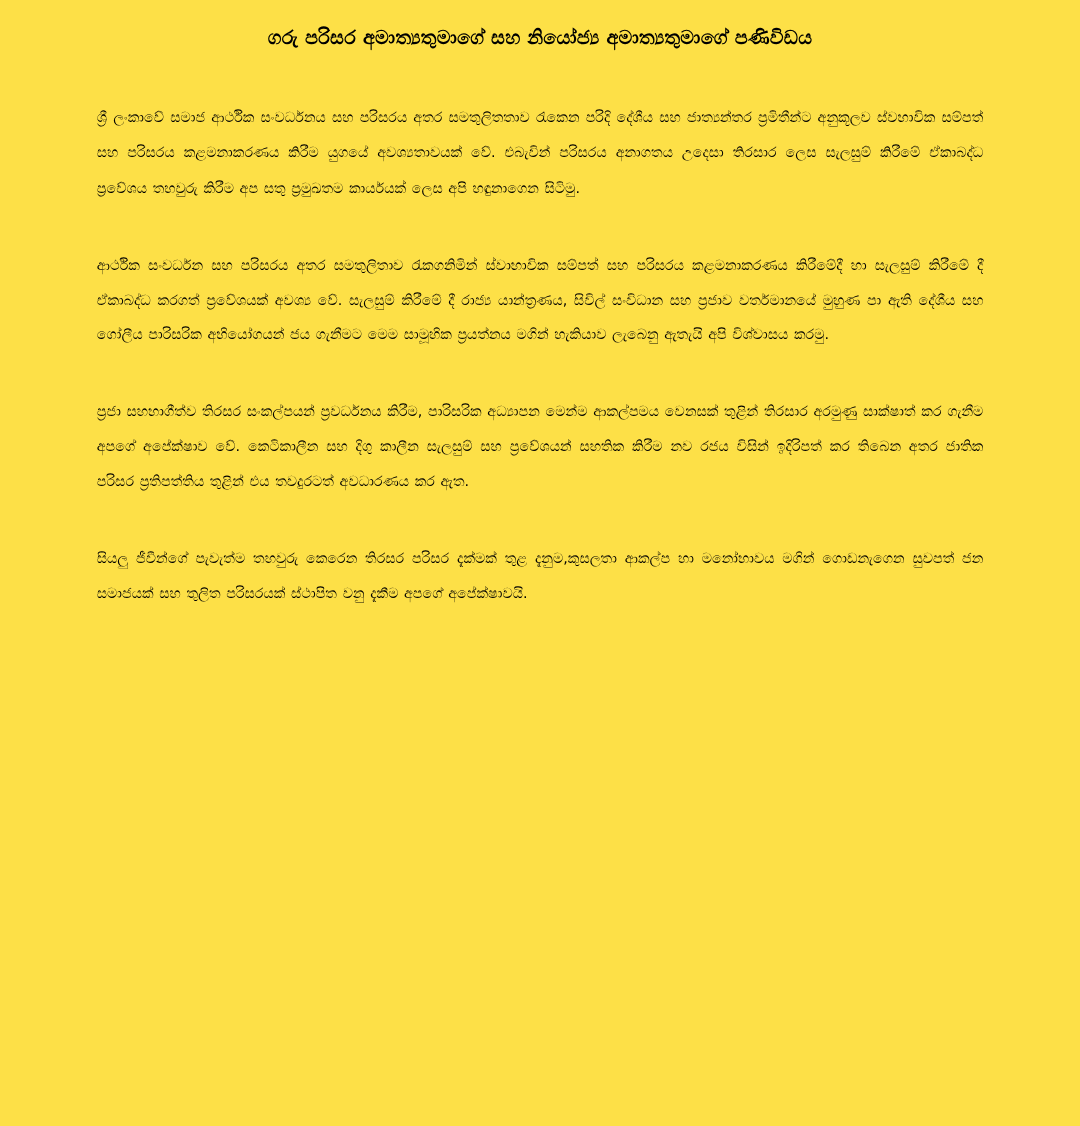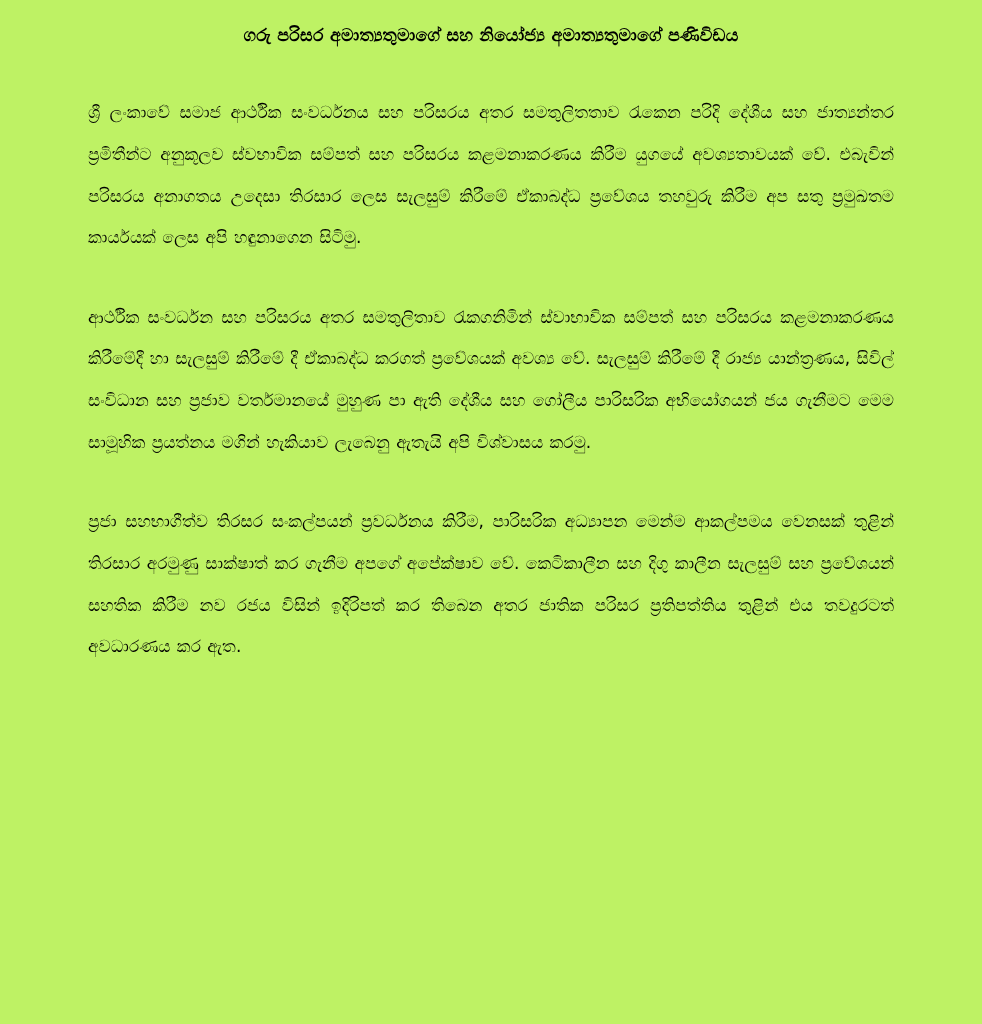--- a/index.html
+++ b/index.html
@@ -12,50 +12,51 @@
     height: 1024px;
     font-family: "DejaVu Sans", sans-serif;
     color: #000000;
     overflow: hidden;
   }
   .page {
     width: 982px;
     min-height: 1024px;
     box-sizing: border-box;
     padding: 22px 88px 0 88px;
-    background: #bef264;
+    background: #fde047;
   }
   .doc-title {
     text-align: center;
     font-size: 17.5px;
     font-weight: bold;
     line-height: 1.5;
     letter-spacing: 0.2px;
     margin: 0 0 44px 0;
     color: #000000;
   }
   .doc-body {
     display: block;
   }
   .para {
-    font-size: 17px;
+    font-size: 13px;
     line-height: 2.45;
     text-align: justify;
     text-justify: inter-word;
     margin: 0 0 38px 0;
     color: #000000;
     word-spacing: 1px;
   }
   .para:last-child {
     margin-bottom: 0;
   }
 </style>
 </head>
 <body>
 
 <div class="page">
   <h1 class="doc-title">ගරු පරිසර අමාත්‍යතුමාගේ සහ නියෝජ්‍ය අමාත්‍යතුමාගේ පණිවිඩය</h1>
   <div class="doc-body">
     <p class="para">ශ්‍රී ලංකාවේ සමාජ ආර්ථික සංවර්ධනය සහ පරිසරය අතර සමතුලිතතාව රැකෙන පරිදි දේශීය සහ ජාත්‍යන්තර ප්‍රමිතීන්ට අනුකූලව ස්වභාවික සම්පත් සහ පරිසරය කළමනාකරණය කිරීම යුගයේ අවශ්‍යතාවයක් වේ. එබැවින් පරිසරය අනාගතය උදෙසා තිරසාර ලෙස  සැලසුම් කිරීමේ ඒකාබද්ධ ප්‍රවේශය තහවුරු කිරීම අප සතු ප්‍රමුඛතම කාර්යයක් ලෙස අපි හඳුනාගෙන සිටිමු.</p>
     <p class="para">ආර්ථික සංවර්ධන සහ පරිසරය අතර සමතුලිතාව රැකගනිමින් ස්වාභාවික සම්පත් සහ පරිසරය කළමනාකරණය  කිරීමේදී හා සැලසුම් කිරීමේ දී ඒකාබද්ධ කරගත් ප්‍රවේශයක් අවශ්‍ය වේ. සැලසුම් කිරීමේ දී රාජ්‍ය යාන්ත්‍රණය, සිවිල් සංවිධාන සහ ප්‍රජාව වර්තමානයේ මුහුණ පා ඇති දේශීය සහ ගෝලීය පාරිසරික අභියෝගයන් ජය ගැනීමට මෙම සාමූහික ප්‍රයත්නය මගින් හැකියාව ලැබෙනු ඇතැයි අපි විශ්වාසය කරමු.</p>
     <p class="para">ප්‍රජා සහභාගීත්ව තිරසර සංකල්පයන් ප්‍රවර්ධනය කිරීම, පාරිසරික අධ්‍යාපන මෙන්ම ආකල්පමය වෙනසක් තුළින් තිරසාර අරමුණු සාක්ෂාත් කර ගැනීම අපගේ අපේක්ෂාව වේ. කෙටිකාලීන සහ දිගු කාලීන සැලසුම් සහ ප්‍රවේශයන් සහතික කිරීම  නව රජය විසින් ඉදිරිපත් කර තිබෙන අතර ජාතික පරිසර ප්‍රතිපත්තිය තුළින් එය තවදුරටත් අවධාරණය කර ඇත.</p>
+    <p class="para">සියලු ජීවීන්ගේ පැවැත්ම තහවුරු කෙරෙන තිරසර පරිසර දැක්මක් තුළ දැනුම,කුසලතා ආකල්ප හා මනෝභාවය මගින් ගොඩනැගෙන සුවපත් ජන සමාජයක් සහ තුලිත පරිසරයක් ස්ථාපිත වනු දැකීම අපගේ අපේක්ෂාවයි.</p>
   </div>
 </div>
 
 </body></html>

